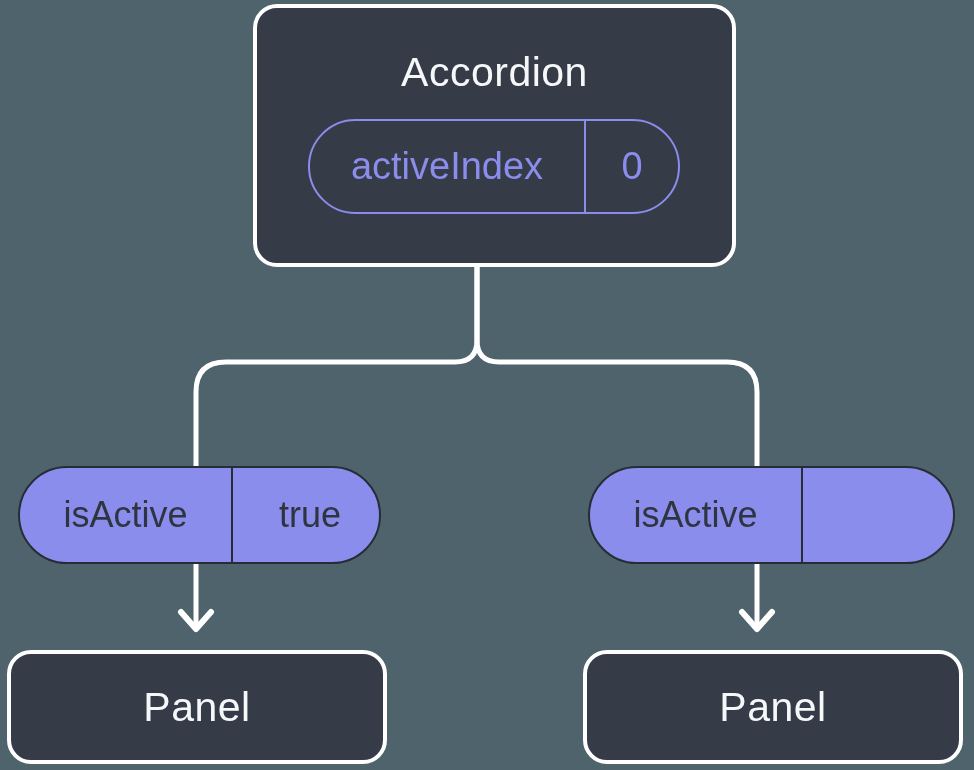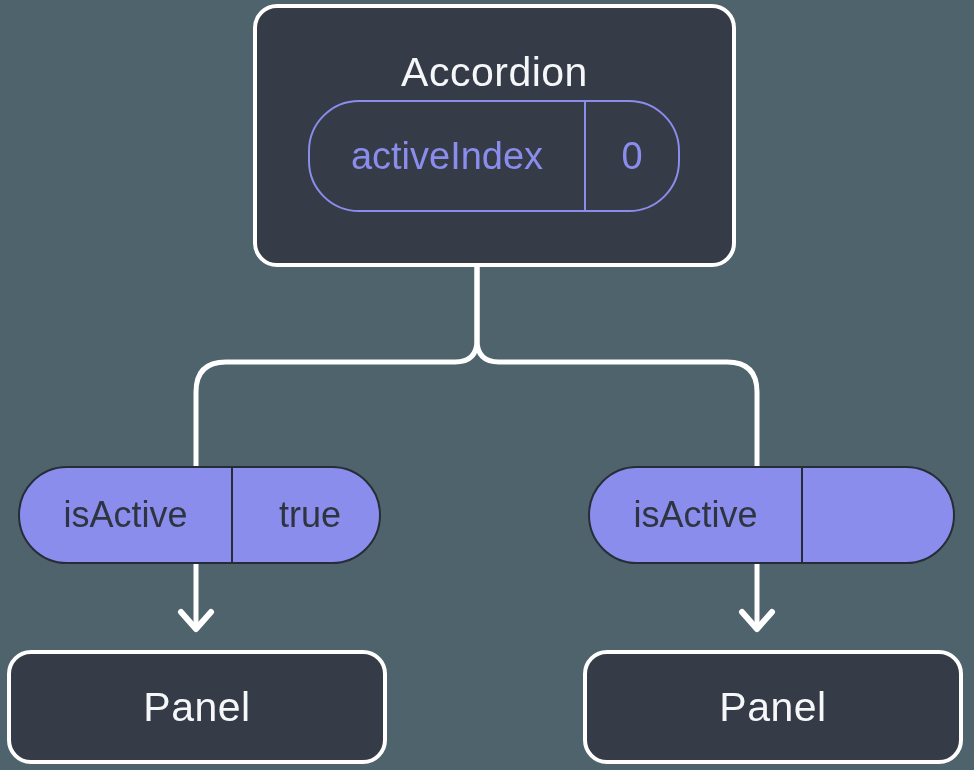--- a/index.html
+++ b/index.html
@@ -65,22 +65,22 @@
     display: flex;
     align-items: stretch;
     z-index: 3;
   }
   .pill .seg {
     display: flex;
     align-items: center;
     justify-content: center;
   }
   .pill-outline {
-    left: 51px; top: 92px;
-    width: 372px; height: 112px;
+    left: 51px; top: 111px;
+    width: 372px; height: 95px;
     border: 2.5px solid var(--purple);
     border-radius: 51px;
     color: var(--purple);
     font-size: 38px;
   }
   .pill-outline .name-seg {
     flex: 0 0 276px;
     border-right: 2.5px solid var(--purple);
   }
   .pill-outline .value-seg { flex: 1; }

